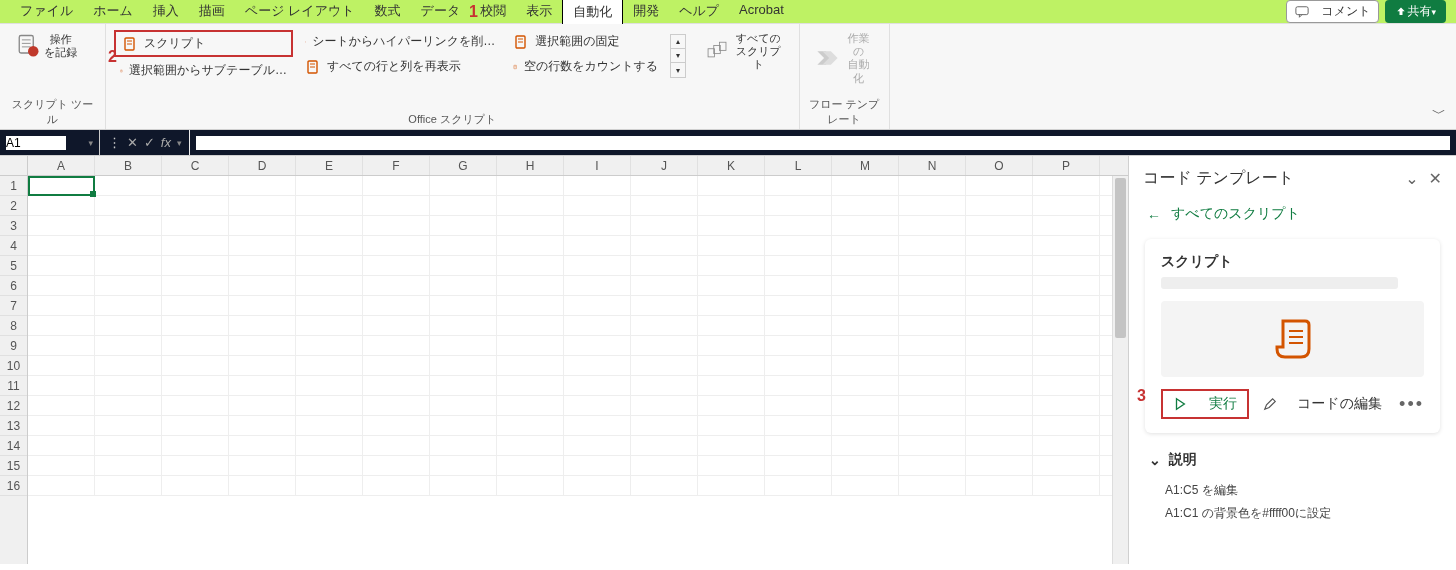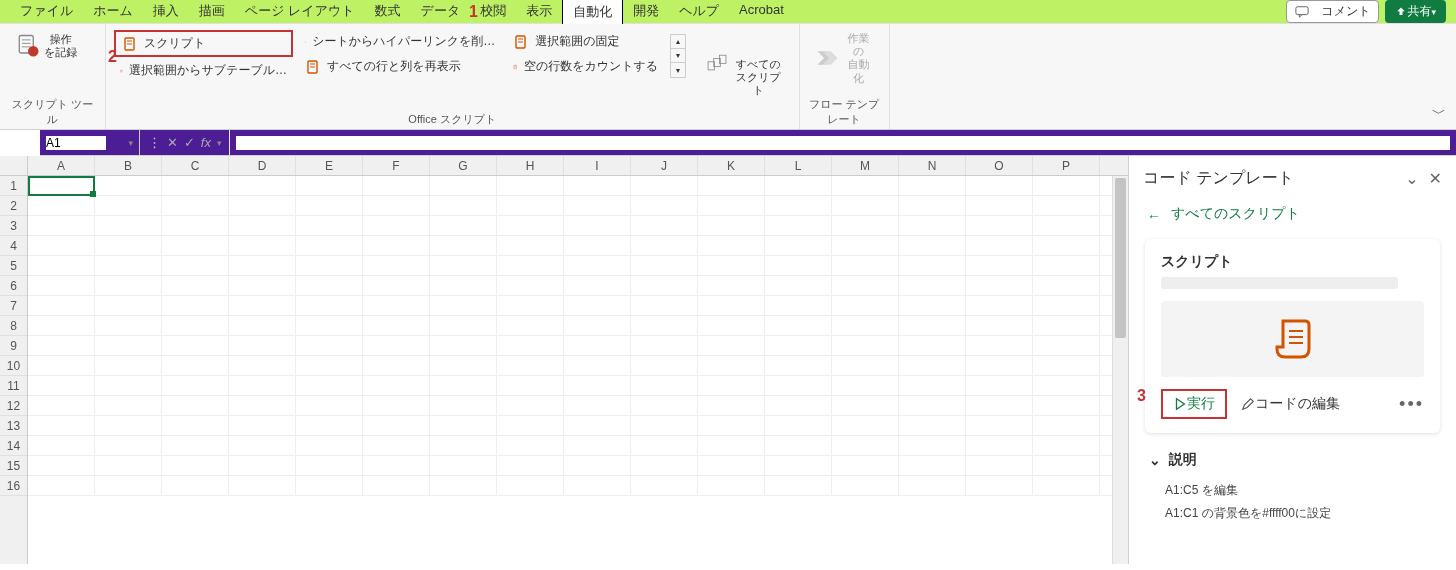--- a/index.html
+++ b/index.html
@@ -26,21 +26,21 @@
 .scroll-ctrl { display: flex; flex-direction: column; border: 1px solid #ccc; margin-top: 6px; }
 .scroll-ctrl div { width: 14px; height: 14px; display: flex; align-items: center; justify-content: center; font-size: 8px; border-bottom: 1px solid #ccc; }
 .scroll-ctrl div:last-child { border-bottom: none; }
 .disabled { color: #aaa; }
 .ribbon-collapse { position: absolute; right: 10px; bottom: 6px; font-size: 14px; color: #666; cursor: pointer; }
 
 
 .annot { position: absolute; color: #c73232; font-weight: bold; font-size: 16px; z-index: 100; }
 
 
-.formula-bar { display: flex; align-items: center; height: 26px; border-bottom: 1px solid #d0d0d0; background: #4c1d95; margin-left: 40px; }
+.formula-bar { display: flex; align-items: center; height: 26px; border-bottom: 1px solid #d0d0d0; background: #0f172a; }
 .name-box { width: 100px; border-right: 1px solid #ccc; padding: 0 6px; display: flex; align-items: center; justify-content: space-between; height: 100%; }
 .name-box input { border: none; outline: none; width: 60px; font-size: 12px; }
 .fb-controls { display: flex; align-items: center; gap: 6px; padding: 0 8px; color: #aaa; }
 .fb-controls span { cursor: pointer; font-size: 13px; }
 .formula-input { flex: 1; padding: 0 6px; border-left: 1px solid #eee; height: 100%; display: flex; align-items: center; }
 .formula-input input { border: none; outline: none; width: 100%; font-size: 12px; }
 
 
 .main-area { display: flex; height: calc(100% - 30px - 106px - 26px); }
 .grid-wrap { flex: 1; position: relative; overflow: hidden; display: flex; flex-direction: column; }
@@ -61,22 +61,22 @@
 
 .side-panel { width: 328px; border-left: 1px solid #d0d0d0; background: #fff; display: flex; flex-direction: column; padding: 4px 0; }
 .panel-header { display: flex; align-items: center; justify-content: space-between; padding: 8px 14px; font-size: 16px; }
 .panel-header .controls { display: flex; gap: 10px; color: #666; cursor: pointer; }
 .back-link { display: flex; align-items: center; gap: 10px; padding: 8px 18px; color: #107c41; font-size: 14px; cursor: pointer; }
 .card { margin: 8px 16px; border-radius: 6px; box-shadow: 0 1px 4px rgba(0,0,0,0.12); background: #fff; padding: 14px 16px; }
 .card-title { font-size: 14px; font-weight: 600; margin-bottom: 6px; }
 .card-sub-placeholder { height: 12px; background: #eee; border-radius: 3px; margin-bottom: 12px; width: 90%; }
 .preview-box { background: #f4f4f4; border-radius: 4px; height: 76px; display: flex; align-items: center; justify-content: center; margin-bottom: 12px; }
 .card-actions { display: flex; align-items: center; gap: 14px; }
-.run-btn { border: 2px solid #c73232; padding: 4px 10px; display: flex; align-items: center; gap: 0; color: #107c41; font-size: 14px; cursor: pointer; }
-.edit-btn { display: flex; align-items: center; gap: 0; font-size: 14px; cursor: pointer; color: #333; }
+.run-btn { border: 2px solid #c73232; padding: 4px 10px; display: flex; align-items: center; gap: 22px; color: #107c41; font-size: 14px; cursor: pointer; }
+.edit-btn { display: flex; align-items: center; gap: 20px; font-size: 14px; cursor: pointer; color: #333; }
 .more-dots { margin-left: auto; font-size: 18px; cursor: pointer; color: #666; letter-spacing: 2px; }
 .desc-section { padding: 10px 20px; }
 .desc-header { display: flex; align-items: center; gap: 8px; font-size: 14px; font-weight: 600; margin-bottom: 10px; cursor: pointer; }
 .desc-line { font-size: 12px; color: #444; padding: 3px 0 3px 16px; }
 
 
 .doc-icon-sm { width: 16px; height: 16px; }
 .doc-icon-lg { width: 48px; height: 48px; }
 
 .red-dot { fill: #c0392b; }
@@ -200,21 +200,21 @@
         <div>▴</div>
         <div>▾</div>
         <div>▾</div>
       </div>
       <div class="big-btn" style="margin-left:6px;">
         <svg class="icon-box" viewBox="0 0 32 32">
           <rect x="5" y="12" width="8" height="10" fill="none" stroke="#888"></rect>
             <rect x="12" y="8" width="8" height="10" fill="none" stroke="#888"></rect>
             <rect x="19" y="4" width="8" height="10" fill="none" stroke="#888"></rect>
         </svg>
-        <span style="white-space:pre-line;margin-top:26px;">すべての
+        <span style="white-space:pre-line;">すべての
 スクリプト</span>
       </div>
     </div>
     <div class="ribbon-group-label">Office スクリプト</div>
   </div>
 
   <div class="ribbon-group" style="width:90px;">
     <div class="ribbon-group-content" style="justify-content:center;">
       <div class="big-btn disabled">
         <svg class="icon-box" viewBox="0 0 32 32">

